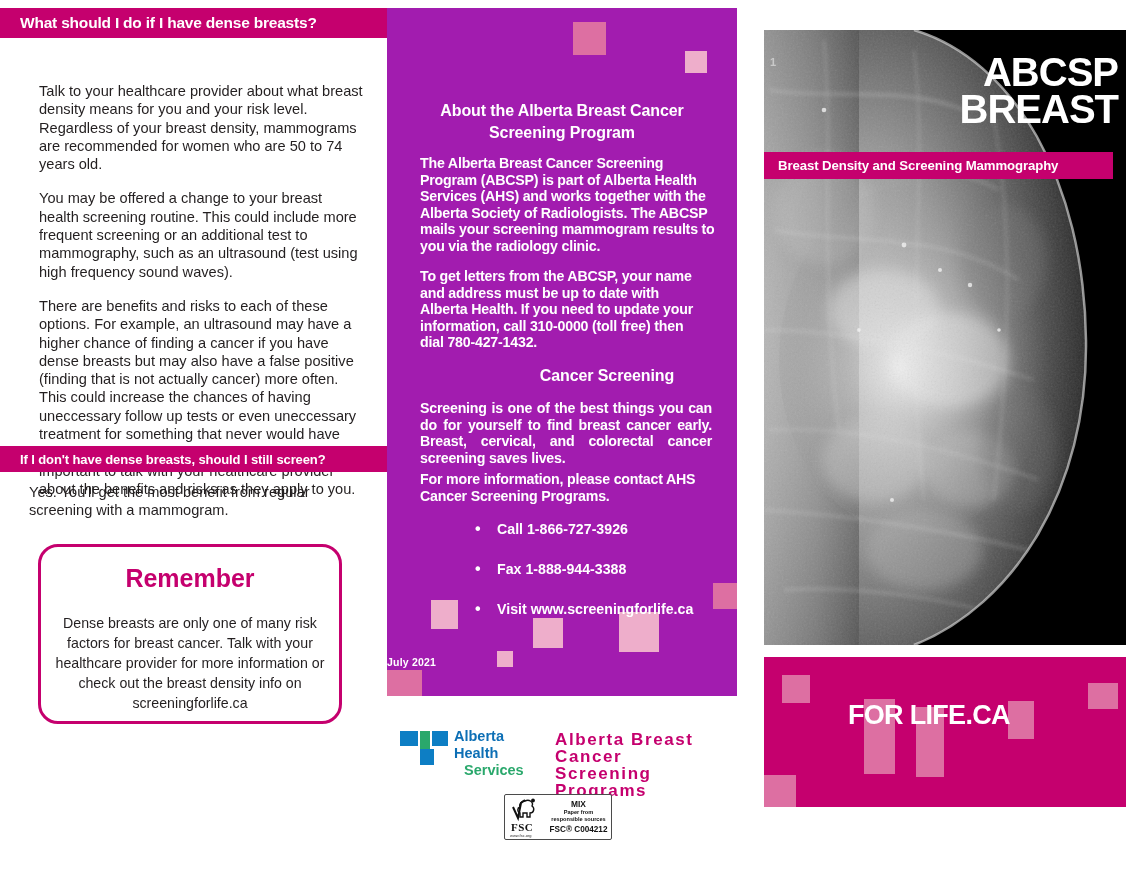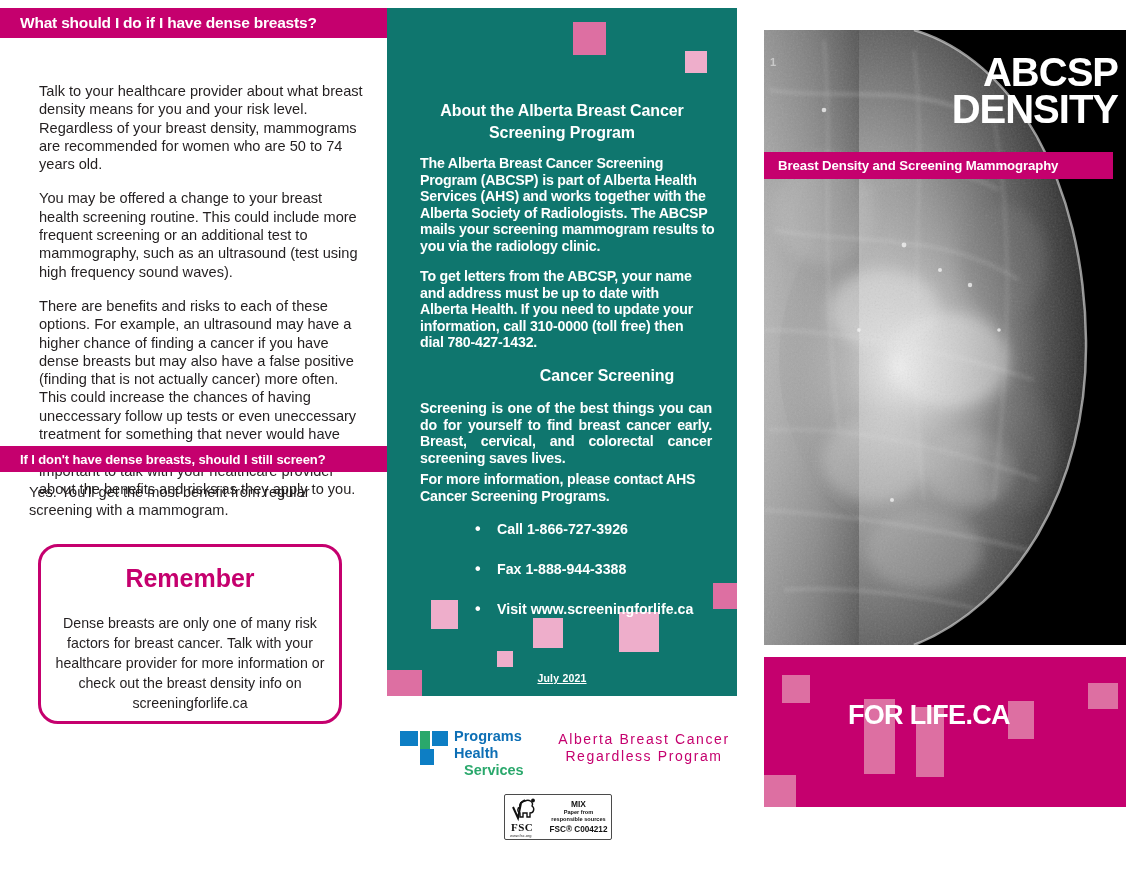--- a/index.html
+++ b/index.html
@@ -38,21 +38,21 @@
   }
   #remember-title { color:#c5006e; font-size:25px; font-weight:bold; line-height:30px; }
   #remember-text {
     margin-top:20px; width:272px; text-align:center;
     color:#231f20; font-size:14.2px; line-height:20px;
   }
 
   
   #mid-panel {
     position:absolute; left:387px; top:8px; width:350px; height:688px;
-    background:#0f766e; overflow:hidden;
+    background:#a21caf; overflow:hidden;
   }
   .sq { position:absolute; }
   .sq.light { background:#eeaecb; }
   .sq.mid   { background:#dd6fa2; }
 
   #mid-content { position:absolute; left:0; top:0; width:350px; height:688px; }
 
   .mid-h {
     position:absolute; color:#fff; font-weight:bold; text-align:center;
     width:100%; font-size:16px; line-height:22px; letter-spacing:-0.1px;
@@ -72,39 +72,39 @@
   #cancer-list {
     position:absolute; top:513px; left:88px; width:250px;
     color:#fff; font-size:14.2px; font-weight:bold; list-style:none;
   }
   #cancer-list li { margin-bottom:24px; position:relative; padding-left:22px; }
   #cancer-list li:before {
     content:"\2022"; position:absolute; left:0; top:-1px; font-size:16px;
   }
 
   #date-stamp {
-    position:absolute; top:664px; left:0; width:350px; text-align:center;
-    color:#fff; font-size:10.5px; font-weight:bold; letter-spacing:0.2px;text-decoration:underline;
+    position:absolute; top:648px; left:0; width:350px; text-align:left;
+    color:#fff; font-size:10.5px; font-weight:bold; letter-spacing:0.2px;
   }
 
   
   #logo-row { position:absolute; left:387px; top:722px; width:350px; height:54px; }
 
   #ahs-logo { position:absolute; left:13px; top:5px; width:148px; height:44px; }
   #ahs-mark { position:absolute; left:0; top:4px; width:48px; height:36px; }
   .ahs-b { position:absolute; background:#0d7ec4; }
   .ahs-g { position:absolute; background:#2aa86c; }
   #ahs-text { position:absolute; left:54px; top:1px; }
   #ahs-line1 { color:#0d6fb5; font-size:14.5px; font-weight:bold; line-height:17px; }
   #ahs-line2 { color:#2aa86c; font-size:14.5px; font-weight:bold; line-height:17px; padding-left:10px;}
 
   #abcsp-logo {
     position:absolute; left:168px; top:9px; width:178px;
-    color:#c5006e; font-size:14px; font-weight:normal;
-    letter-spacing:1.6px; line-height:17px;text-align:center;
+    color:#c5006e; font-size:17px; font-weight:bold;
+    letter-spacing:1.6px; line-height:17px;
   }
 
   
   #fsc-badge {
     position:absolute; left:504px; top:794px; width:108px; height:46px;
     border:1px solid #4b4b4b; border-radius:2px; background:#fff;
     display:flex; align-items:center;
   }
   #fsc-left { width:44px; text-align:center; position:relative; height:100%; }
   #fsc-tree { position:absolute; left:7px; top:3px; }
@@ -217,28 +217,28 @@
 
     <div id="ahs-logo">
       <div id="ahs-mark">
         <div class="ahs-b" style="left:0;  top:0;  width:18px; height:15px;"></div>
         <div class="ahs-g" style="left:20px;top:0;  width:10px; height:22px;"></div>
         <div class="ahs-b" style="left:32px;top:0;  width:16px; height:15px;"></div>
         <div class="ahs-g" style="left:20px;top:0;  width:10px; height:15px;"></div>
         <div class="ahs-b" style="left:20px;top:18px;width:14px; height:16px;"></div>
       </div>
       <div id="ahs-text">
-        <div id="ahs-line1">Programs Health</div>
+        <div id="ahs-line1">Alberta Health</div>
         <div id="ahs-line2">Services</div>
       </div>
     </div>
 
     <div id="abcsp-logo">
       <div>Alberta Breast Cancer</div>
-      <div>Regardless Program</div>
+      <div>Screening Programs</div>
     </div>
   </div>
 
   <div id="fsc-badge">
     <div id="fsc-left">
       <svg id="fsc-tree" width="30" height="24" viewBox="0 0 30 24">
         <path d="M1,9 L6,20 L9,5 L13,2" stroke="#111" stroke-width="2" fill="none"></path>
         <path d="M13,3 C9,3 7,6 8,9 C5,10 5,14 8,15 L8,19 L11,19 L11,15 L15,15 L15,19 L18,19 L18,15 C22,15 23,10 20,8 C22,4 17,1 13,3 Z" stroke="#111" stroke-width="1.4" fill="none"></path>
         <circle cx="21" cy="2.5" r="1.9" fill="#111"></circle>
       </svg>
@@ -333,21 +333,21 @@
           <rect width="362" height="615" filter="url(#grain)" opacity="0.45"></rect>
         </g>
 
         <path d="M150,0 C250,30 320,150 322,310 C324,460 250,575 150,615" fill="none" stroke="#d0d0d0" stroke-width="2.5" opacity="0.7"></path>
       </svg>
 
       <div id="cover-num">1</div>
 
       <div id="cover-title">
         <div>ABCSP</div>
-        <div>DENSITY</div>
+        <div>BREAST</div>
       </div>
 
       <div id="cover-sub">
         <span>Breast Density and Screening Mammography</span>
       </div>
     </div>
 
     <div id="sfl-banner">
       <div class="sq mid" style="left:18px; top:18px;  width:28px; height:28px;"></div>
       <div class="sq mid" style="left:324px;top:26px;  width:30px; height:26px;"></div>

